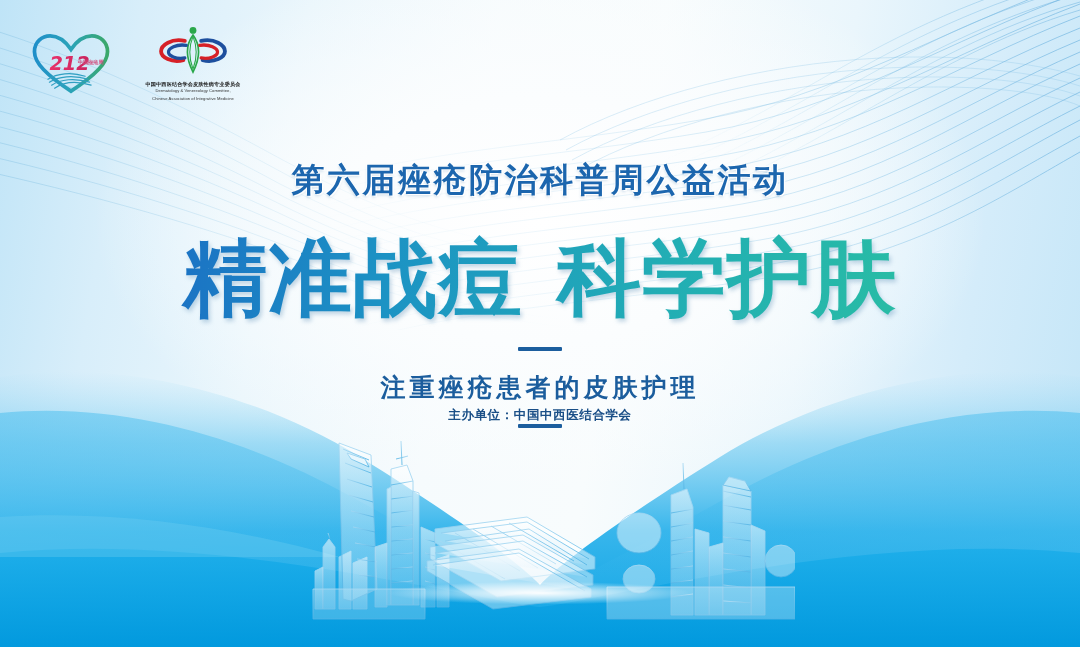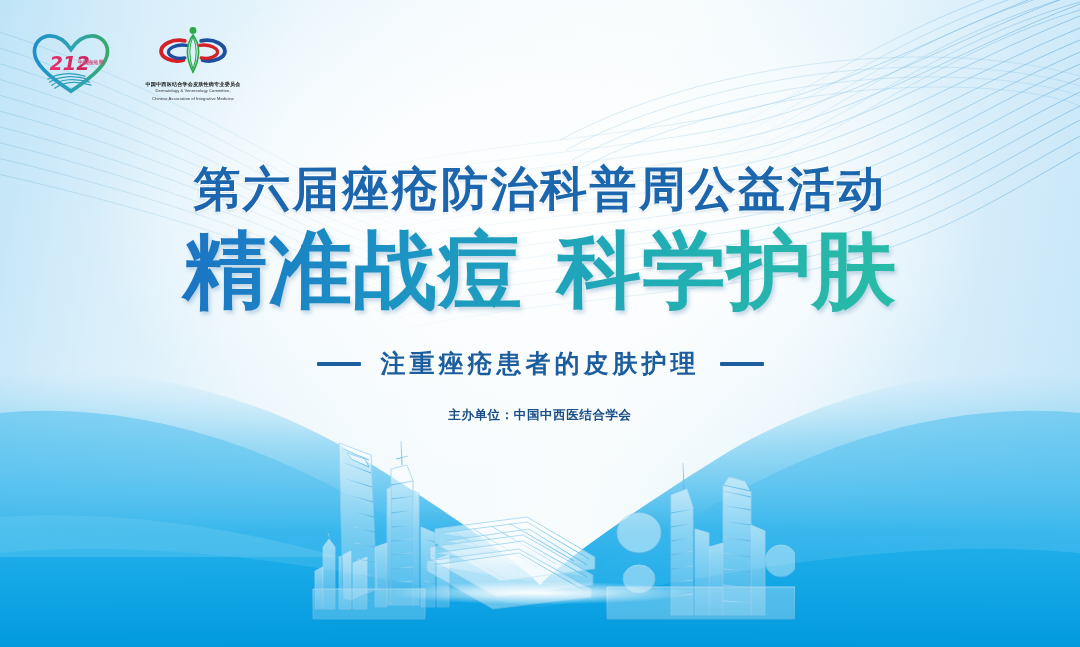--- a/index.html
+++ b/index.html
@@ -50,42 +50,42 @@
     letter-spacing:.18px; line-height:1.25; white-space:nowrap;
   }
   .caim-en {
     font-size:4.1px; color:#333; line-height:1.5; margin-top:1px;
     letter-spacing:.06px;
   }
   
   .headline {
     position:absolute; top:158px; left:0; width:1080px; text-align:center;
     font-family:Liberation Sans, sans-serif;
-    font-size:47px; font-weight:bold; color:#1c66ae;
+    font-size:33px; font-weight:bold; color:#1c66ae;
     letter-spacing:2.5px;
     text-shadow:
       1.4px 1.4px 0 rgba(255,255,255,.95),
       -1px -1px 0 rgba(255,255,255,.85),
       0 2px 3px rgba(120,160,195,.35);
   }
   .maintitle {
-    position:absolute; top:226px; left:0; width:1080px; text-align:center;
+    position:absolute; top:234px; left:0; width:1080px; text-align:center;
     font-family:"DejaVu Sans","Liberation Sans",sans-serif;
     font-size:84px; font-weight:bold;
     letter-spacing:1px;
     line-height:1.06;
     background:linear-gradient(96deg,#1663bd 0%,#1b72c4 16%,#1c93c4 36%,#22aeb4 62%,#28bba6 82%,#2cc0a0 100%);
     -webkit-background-clip:text; background-clip:text;
     -webkit-text-fill-color:transparent; color:transparent;
     filter:drop-shadow(2px 3px 2px rgba(90,140,180,.35));
   }
   .maintitle .gap { display:inline-block; width:34px; }
   .subline {
     position:absolute; top:347px; left:0; width:1080px;
-    display:flex; align-items:center; justify-content:center; gap:20px;
+    display:flex; align-items:center; justify-content:center; gap:20px;flex-direction:column;
   }
   .subline .dash { width:44px; height:4px; background:#1c5e9e; border-radius:1px; }
   .subline .txt {
     font-family:"DejaVu Sans","Liberation Sans",sans-serif;
     font-size:25px; font-weight:bold; color:#1b5d9d; letter-spacing:4px;
   }
   .orgblock {
     position:absolute; top:404px; left:0; width:1080px; text-align:center;
   }
   .orgblock .line {

